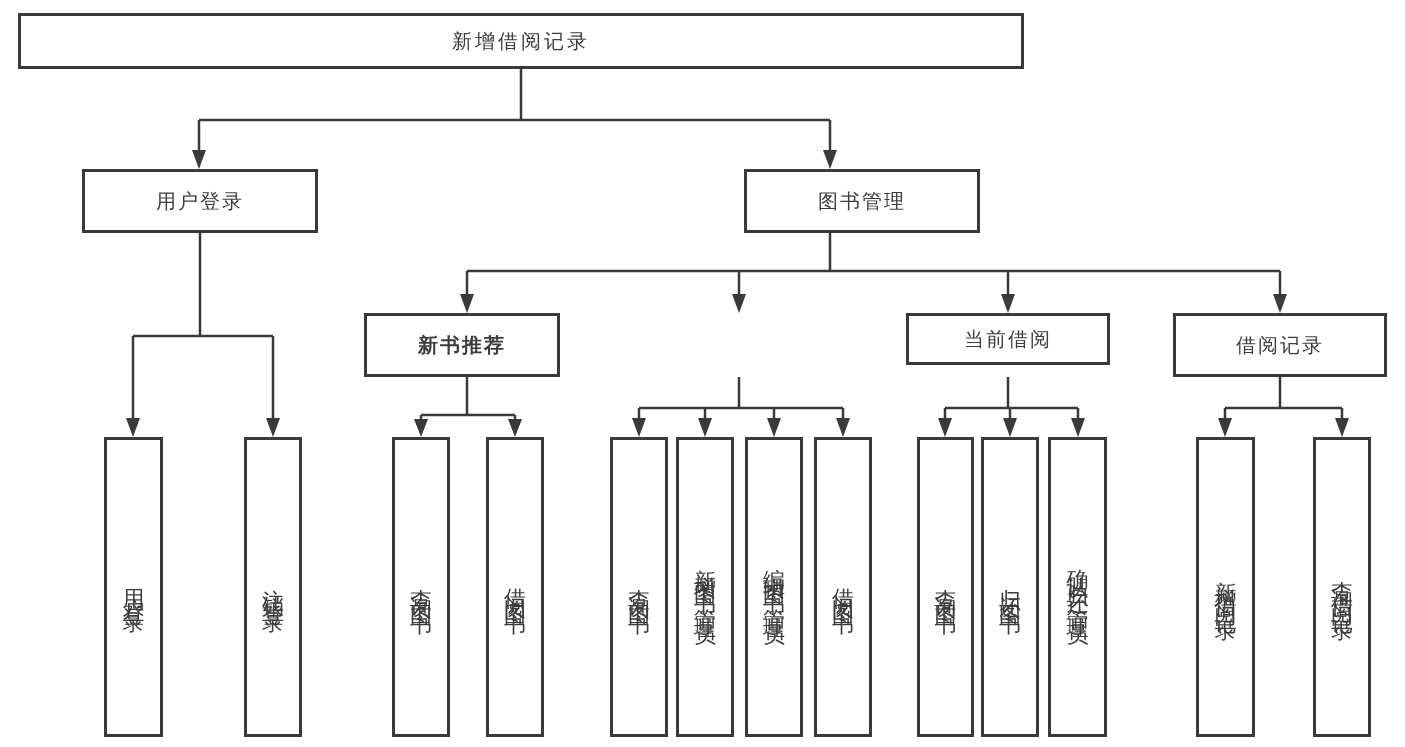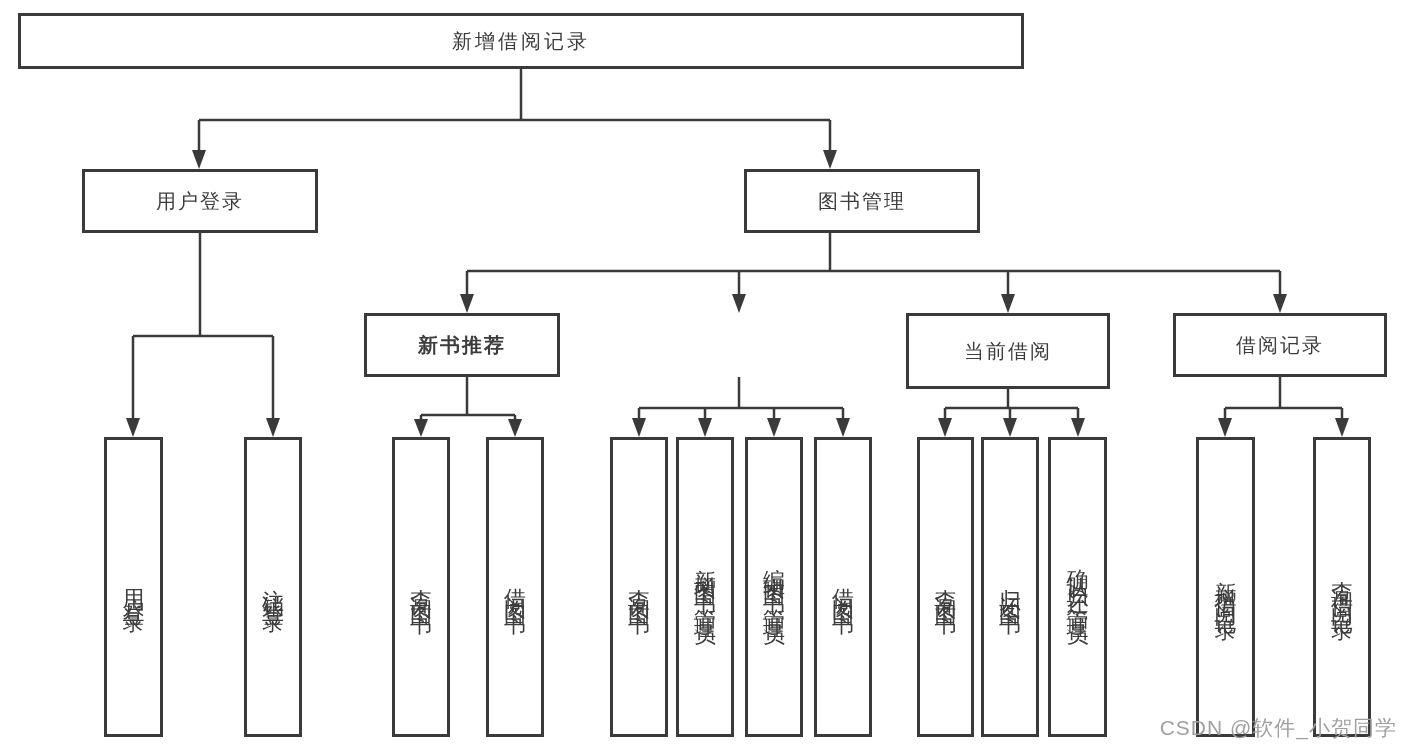--- a/index.html
+++ b/index.html
@@ -135,21 +135,21 @@
   <div class="node hnode" style="left:82px;top:169px;width:236px;height:64px;">
     <span>用户登录</span>
   </div>
   <div class="node hnode" style="left:712px;top:169px;width:236px;height:64px;margin-left:32px;">
     <span>图书管理</span>
   </div>
 
   <div class="node hnode" style="left:364px;top:313px;width:196px;height:64px;font-weight:bold;">
     <span>新书推荐</span>
   </div>
-  <div class="node hnode" style="left:906px;top:313px;width:204px;height:76px;">
+  <div class="node hnode" style="left:906px;top:313px;width:204px;height:52px;">
     <span>当前借阅</span>
   </div>
   <div class="node hnode" style="left:1173px;top:313px;width:214px;height:64px;">
     <span>借阅记录</span>
   </div>
 
   <div class="node vnode" style="left:104px;top:437px;width:59px;height:300px;">
     <span>用户登录</span>
   </div>
   <div class="node vnode" style="left:244px;top:437px;width:58px;height:300px;">
@@ -186,15 +186,14 @@
     <span>确认归还（管理员）</span>
   </div>
 
   <div class="node vnode" style="left:1196px;top:437px;width:59px;height:300px;">
     <span>新增借阅记录</span>
   </div>
   <div class="node vnode" style="left:1313px;top:437px;width:58px;height:300px;">
     <span>查询借阅记录</span>
   </div>
 
-  <div class="watermark">CSDN @软件_小贺同学</div>
 
 </div>
 
 </body></html>

